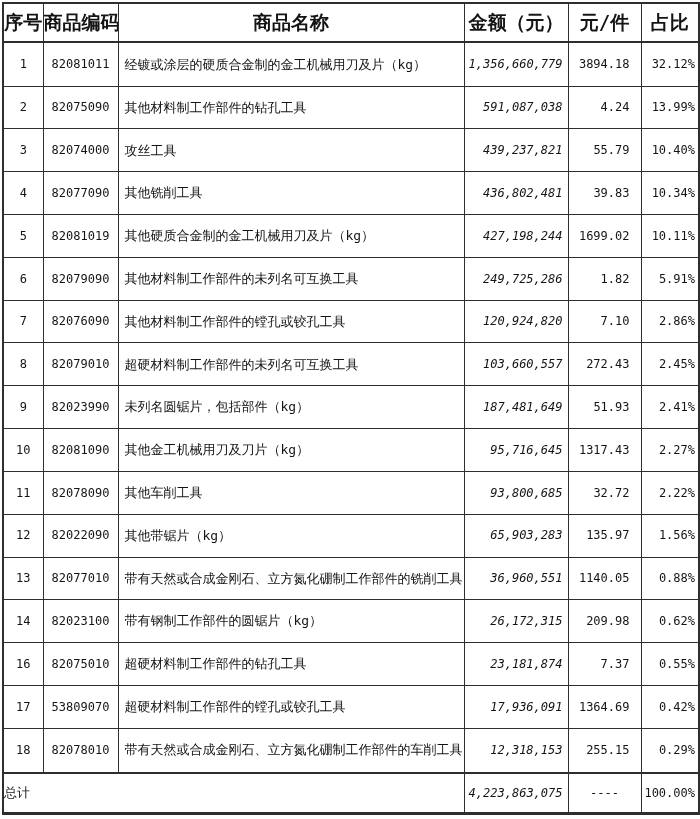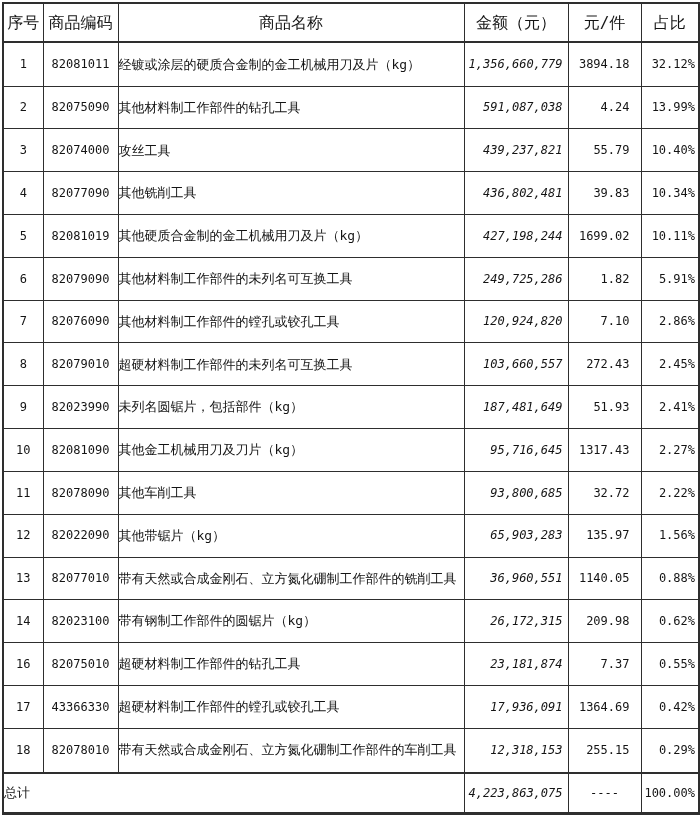--- a/index.html
+++ b/index.html
@@ -32,27 +32,28 @@
     font-weight: normal;
     font-size: 12px;
     line-height: 1.2;
     overflow: hidden;
     white-space: nowrap;
   }
   thead tr { height: 39px; }
   tfoot tr { height: 41px; }
   thead th {
     text-align: center;
-    font-size: 16px;
+    font-size: 19px;
     border-bottom-width: 2px;
+    font-weight: bold;
   }
   tfoot td { border-top-width: 2px; }
   .c-idx   { text-align: center; }
   .c-code  { text-align: center; }
-  .c-name  { text-align: left; font-size: 13px; }
+  .c-name  { text-align: left; padding-left: 6px; font-size: 13px; }
   .c-amt   { text-align: right; padding-right: 5px; font-style: italic; }
   .c-price { text-align: right; padding-right: 11px; }
   .c-share { text-align: right; padding-right: 3px; }
   .c-total-label { font-size: 13px; }
   .c-dash  { text-align: center; }
 </style>
 </head>
 <body>
 
 <div class="sheet">
@@ -191,21 +192,21 @@
         <tr>
           <td class="c-idx">16</td>
           <td class="c-code">82075010</td>
           <td class="c-name">超硬材料制工作部件的钻孔工具</td>
           <td class="c-amt">23,181,874</td>
           <td class="c-price">7.37</td>
           <td class="c-share">0.55%</td>
         </tr>
         <tr>
           <td class="c-idx">17</td>
-          <td class="c-code">43366330</td>
+          <td class="c-code">53809070</td>
           <td class="c-name">超硬材料制工作部件的镗孔或铰孔工具</td>
           <td class="c-amt">17,936,091</td>
           <td class="c-price">1364.69</td>
           <td class="c-share">0.42%</td>
         </tr>
         <tr>
           <td class="c-idx">18</td>
           <td class="c-code">82078010</td>
           <td class="c-name">带有天然或合成金刚石、立方氮化硼制工作部件的车削工具</td>
           <td class="c-amt">12,318,153</td>

